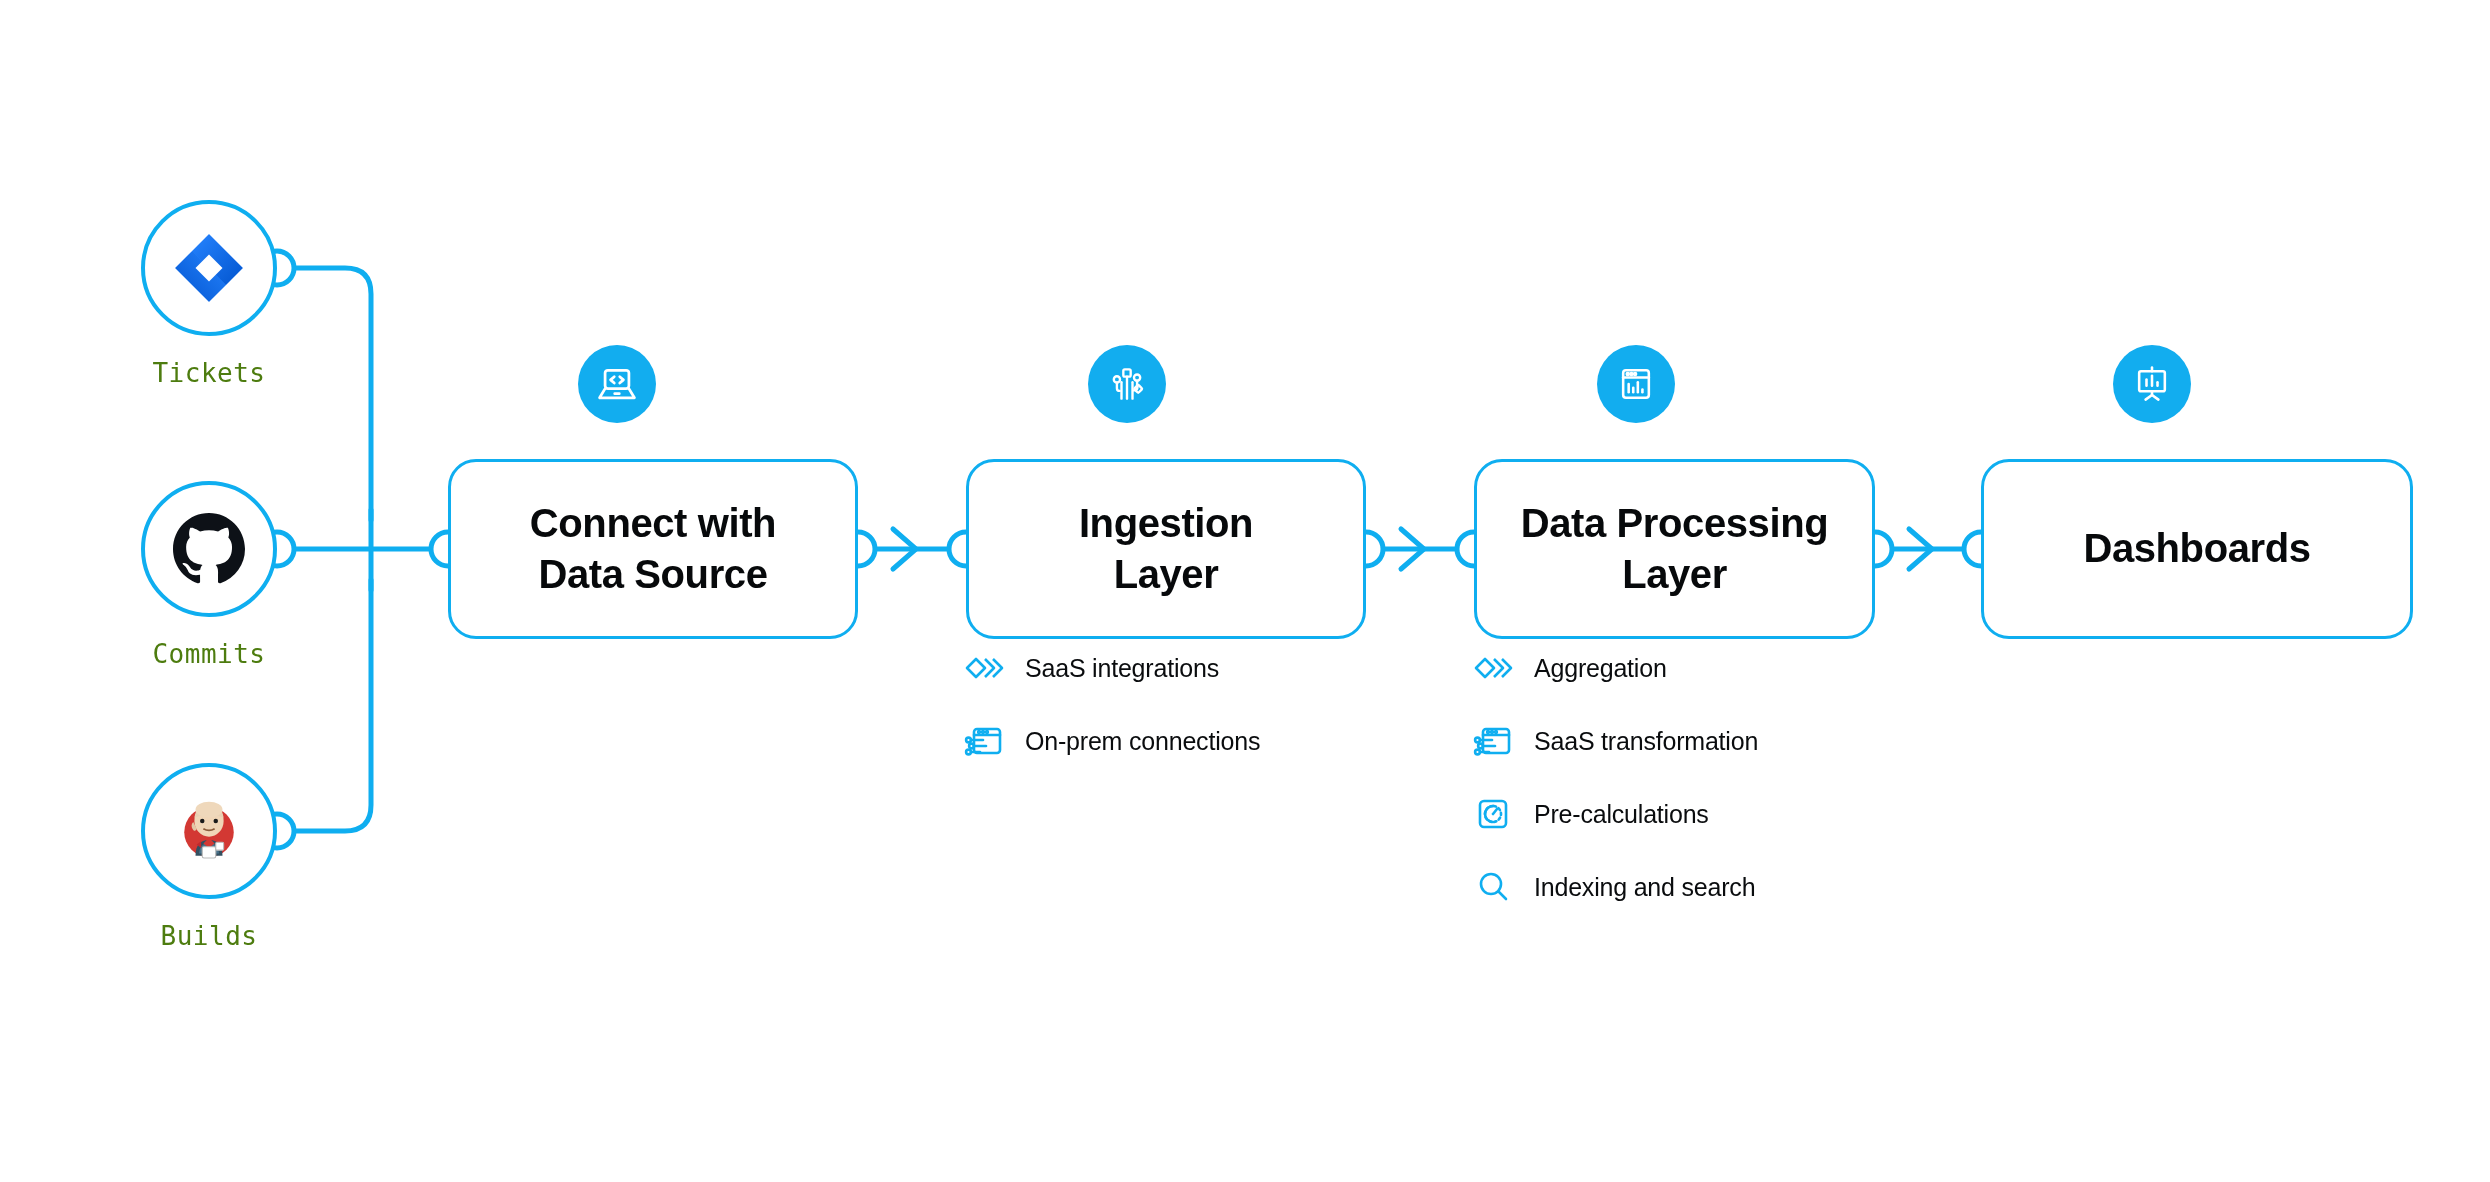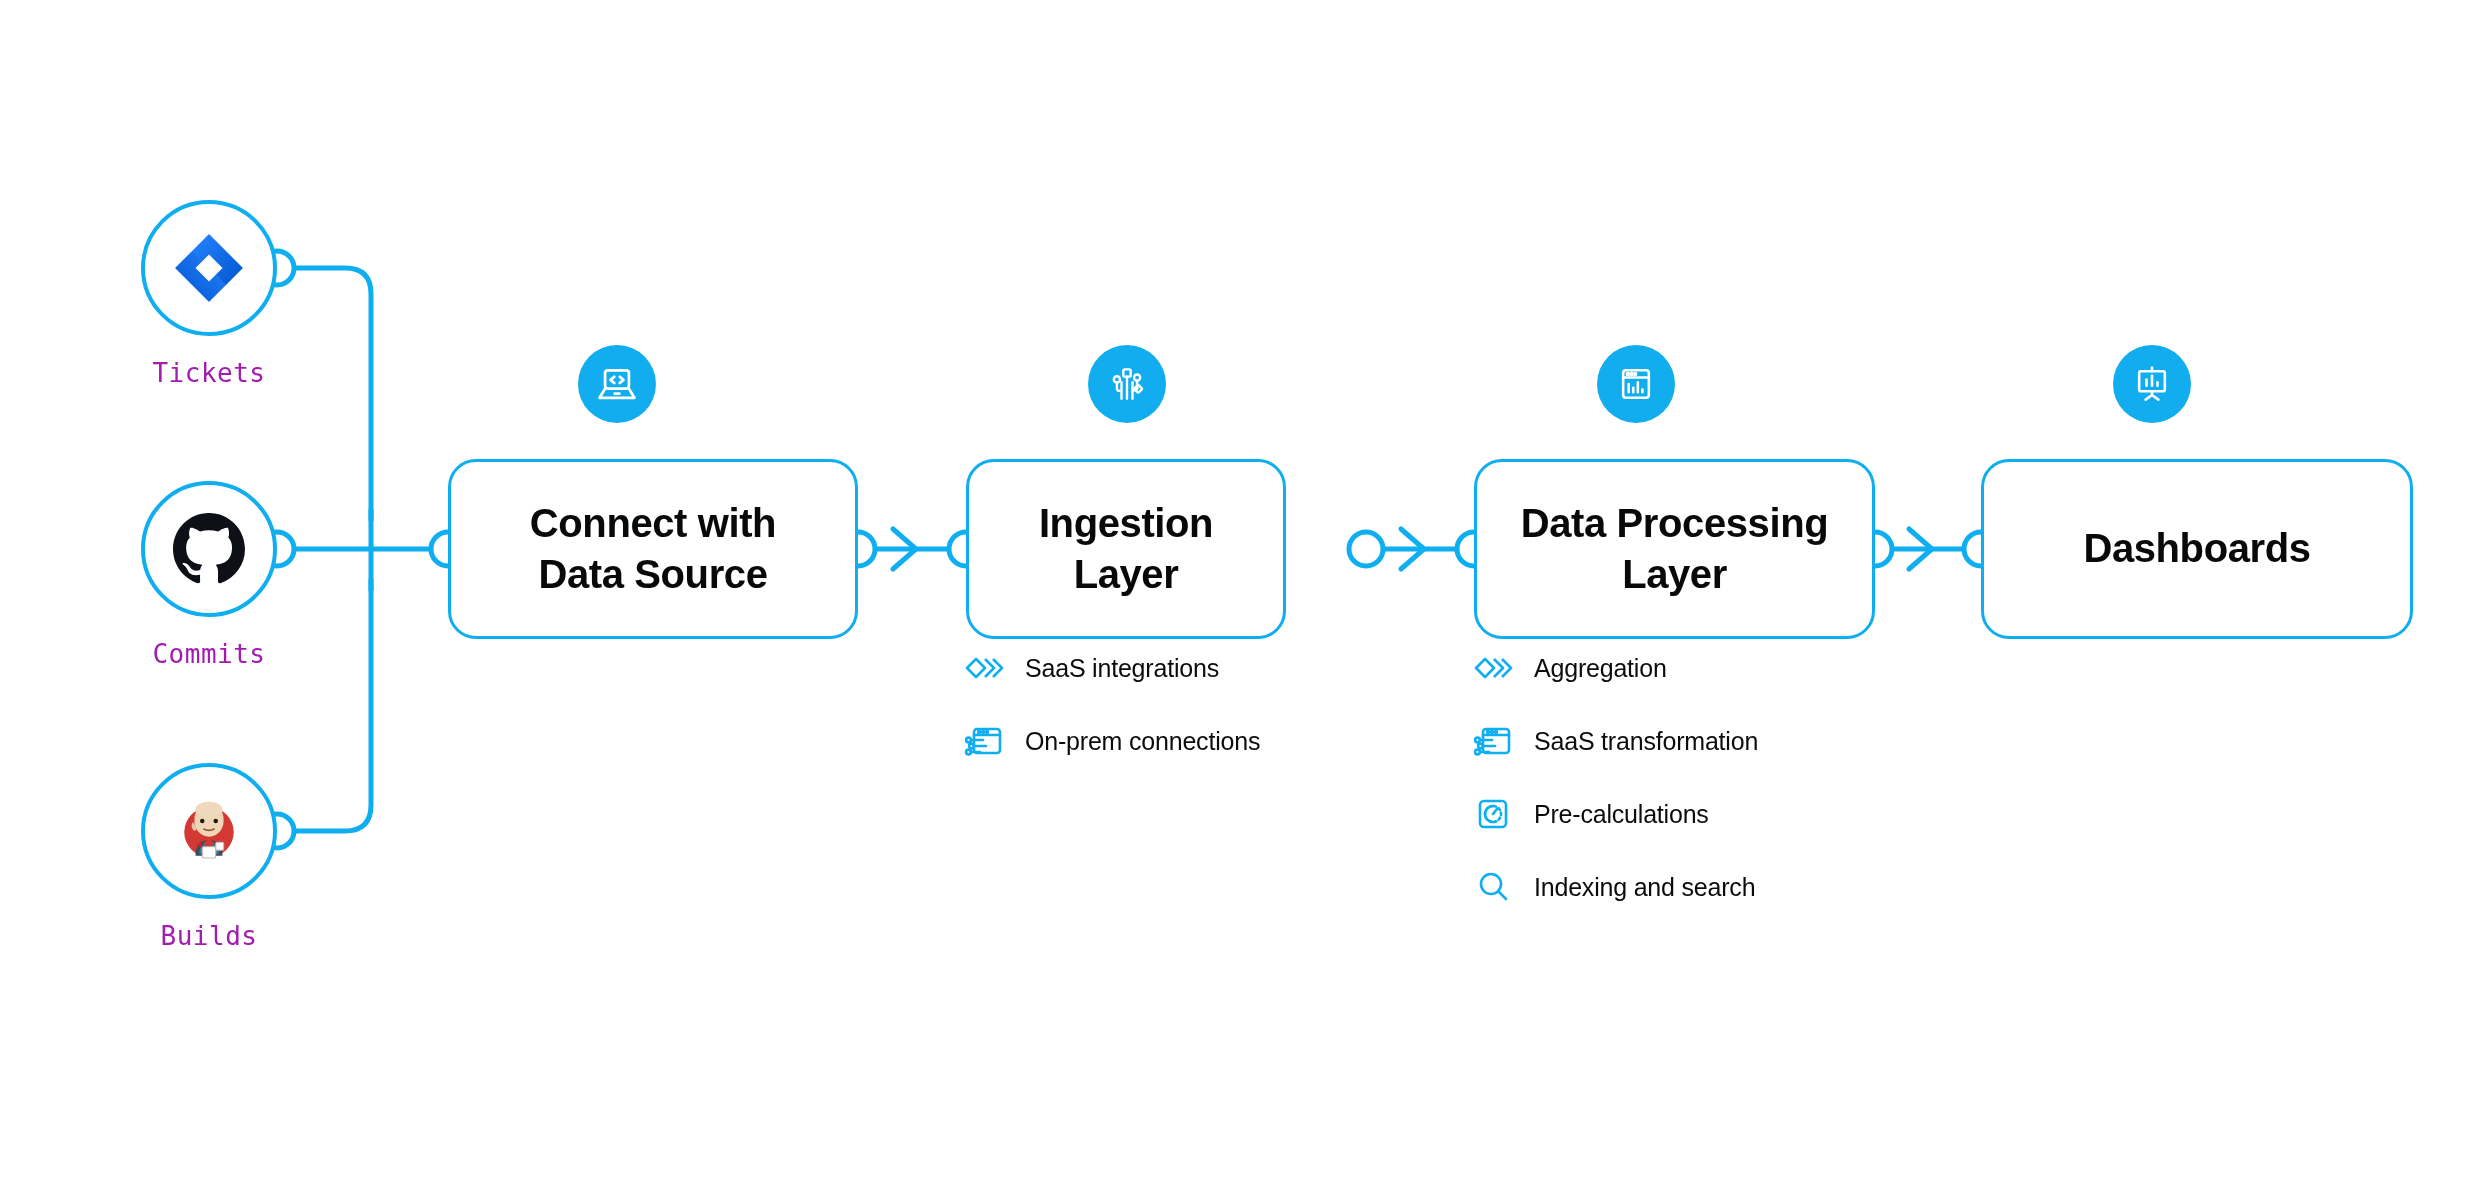--- a/index.html
+++ b/index.html
@@ -41,21 +41,21 @@
     box-sizing: border-box;
     display: flex;
     align-items: center;
     justify-content: center;
     margin: 0 auto;
   }
   .source-label {
     margin-top: 22px;
     font-family: "DejaVu Sans Mono", "Liberation Mono", monospace;
     font-size: 26px;
-    color: #a21caf;
+    color: #4d7c0f;
     letter-spacing: 0.5px;
     white-space: nowrap;
   }
 
   
   .stage {
     position: absolute;
   }
   .stage-box {
     position: absolute;
@@ -242,21 +242,21 @@
         <path d="M18 22 v18"></path>
         <path d="M30 22 v18"></path>
         <circle cx="13" cy="19" r="3.4"></circle>
         <path d="M13 22.5 v6 q0 3 3 3"></path>
         <circle cx="35" cy="17" r="3.4"></circle>
         <path d="M35 20.5 v5"></path>
         <path d="M31.5 31 q4 0 4-4"></path>
         <rect x="33" y="26" width="6.5" height="6.5" rx="1.2" transform="rotate(45 36.2 29.2)"></rect>
       </svg>
     </div>
-    <div class="stage-box" style="left:966px; top:459px; width:320px; height:180px;">
+    <div class="stage-box" style="left:966px; top:459px; width:400px; height:180px;">
       <div class="stage-title">
         <span>Ingestion</span><br>
         <span>Layer</span>
       </div>
     </div>
     <div class="feature-list" style="left:963px; top:645px;">
       <div class="feature-row">
         <span class="feature-icon">
           <svg width="40" height="40" viewBox="0 0 40 40" fill="none" stroke="#0FAEF0" stroke-width="2.6" stroke-linejoin="round">
             <path d="M12 11 L21 20 L12 29 L3 20 Z"></path>

